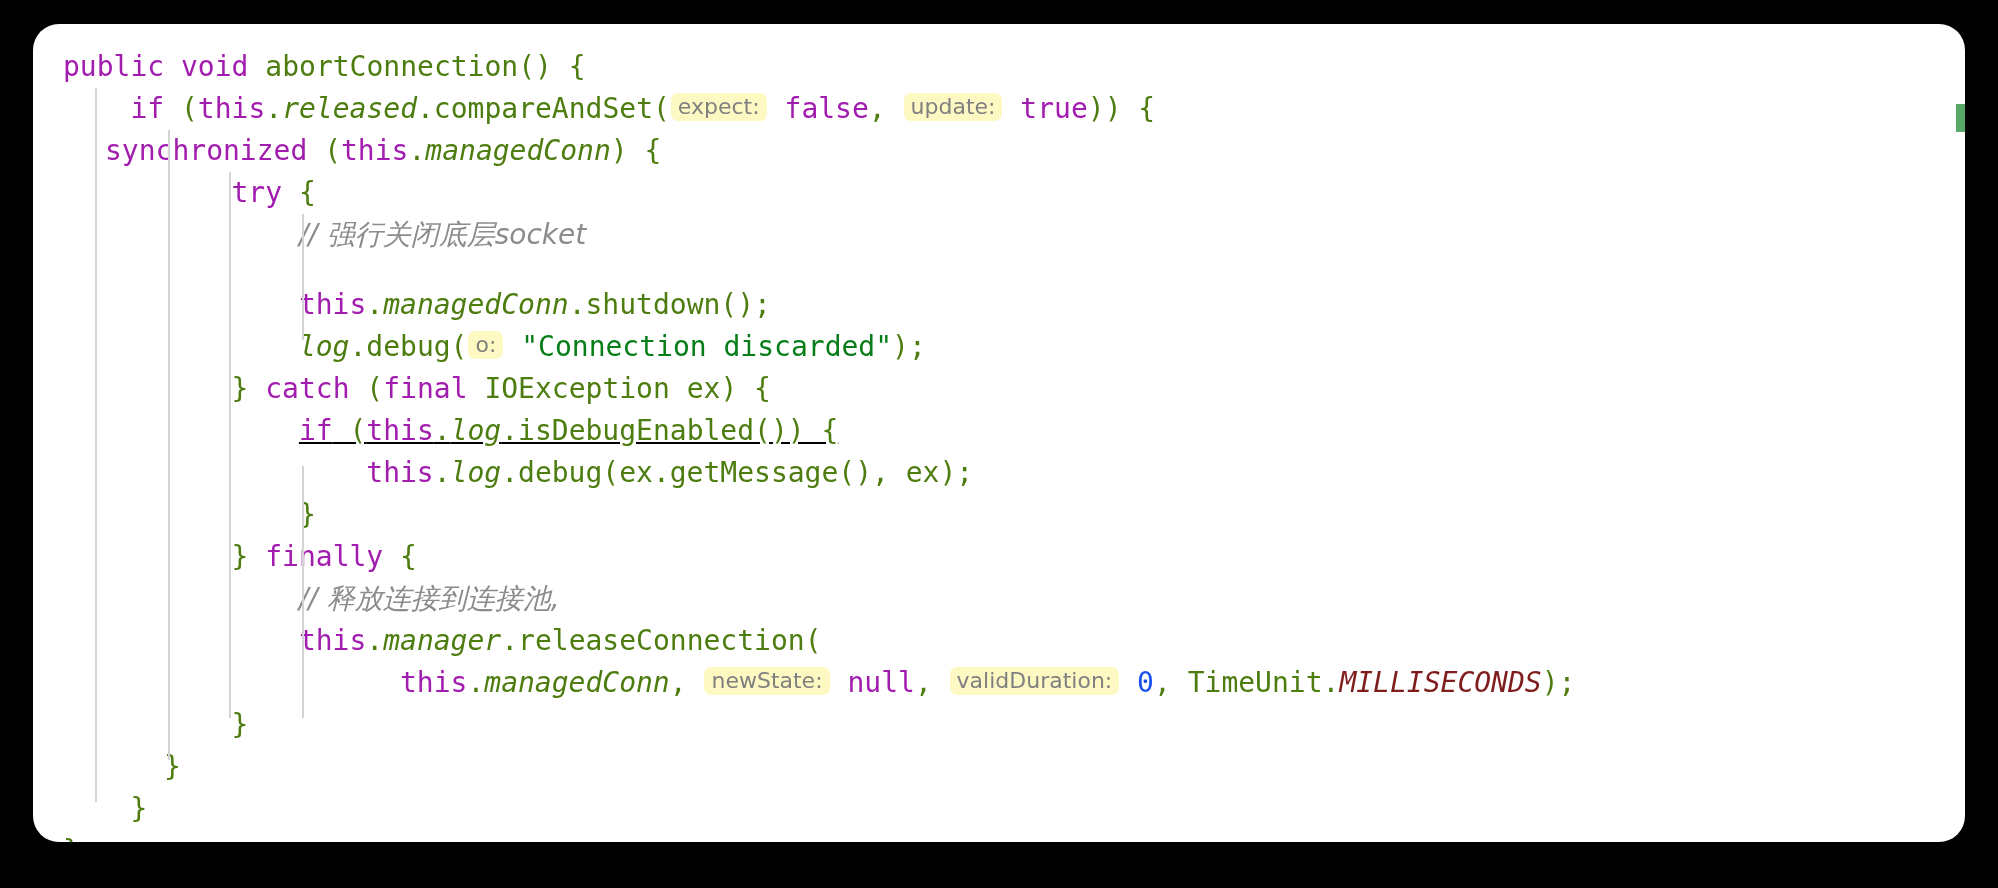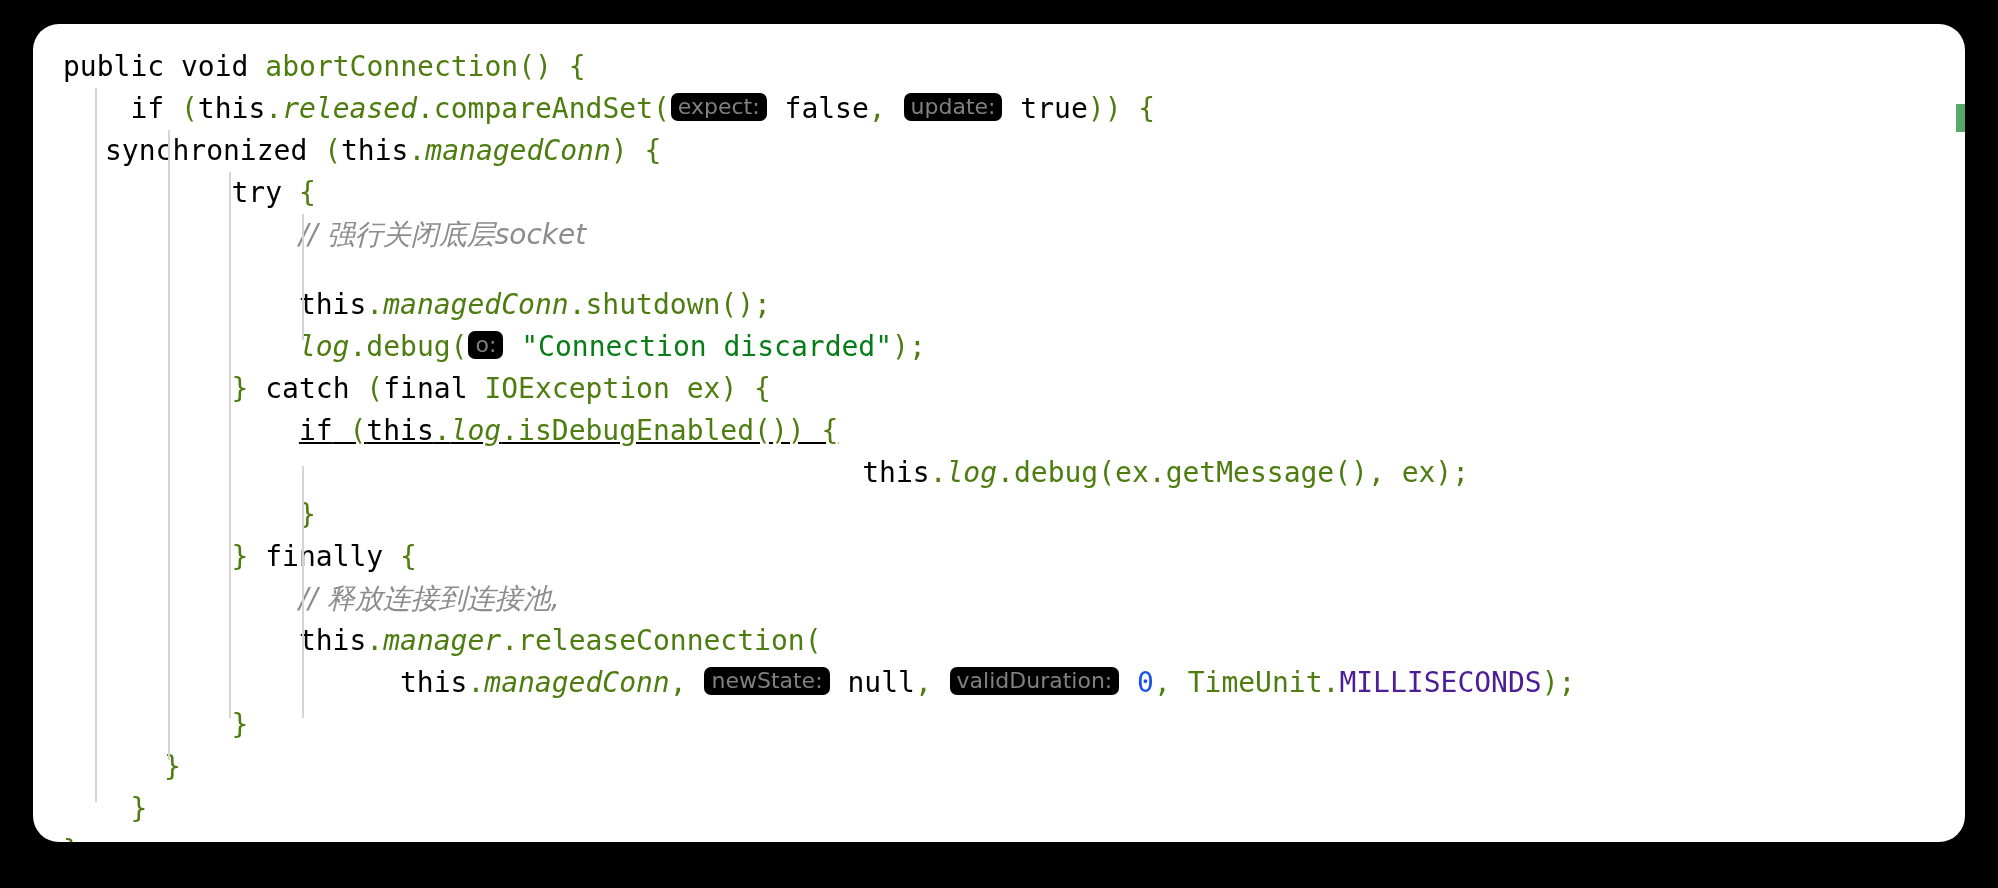--- a/index.html
+++ b/index.html
@@ -47,31 +47,31 @@
     line-height: 42px;
     white-space: pre;
     font-family: "DejaVu Sans Mono", "Liberation Mono", monospace;
     font-size: 28px;
     color: #000000;
     padding-left: 30px;
   }
 
   
   .tk-default  { color: #4d7c0f; }
-  .tk-keyword  { color: #000000; font-weight: 400; }
+  .tk-keyword  { color: #a21caf; font-weight: 400; }
   .tk-field    { color: #4d7c0f; font-style: italic; }
   .tk-string   { color: #067d17; }
   .tk-number   { color: #1750eb; }
   .tk-comment  { color: #8c8c8c; font-style: italic; }
-  .tk-static   { color: #4c1d95; }
+  .tk-static   { color: #7f1d1d; font-style: italic; }
 
   
   .hint {
     display: inline-block;
-    background: #000000;
+    background: #fef9c3;
     color: #808080;
     border-radius: 7px;
     font-family: "DejaVu Sans", "Liberation Sans", sans-serif;
     font-size: 22px;
     line-height: 28px;
     padding: 0 7px;
     vertical-align: 4px;
     margin: 0 1px;
     font-style: normal;
   }
@@ -110,21 +110,21 @@
     <div id="code-body">
         <div class="code-line" style="padding-left: 30px;"><span class="tk-keyword">public</span><span class="tk-default"> </span><span class="tk-keyword">void</span><span class="tk-default"> abortConnection() {</span></div>
         <div class="code-line" style="padding-left: 97.4px;"><span class="tk-keyword">if</span><span class="tk-default"> (</span><span class="tk-keyword">this</span><span class="tk-default">.</span><span class="tk-field">released</span><span class="tk-default">.compareAndSet(</span><span class="hint">expect:</span><span class="tk-default"> </span><span class="tk-keyword">false</span><span class="tk-default">, </span><span class="hint">update:</span><span class="tk-default"> </span><span class="tk-keyword">true</span><span class="tk-default">)) {</span></div>
         <div class="code-line" style="padding-left: 72px;"><span class="tk-keyword">synchronized</span><span class="tk-default"> (</span><span class="tk-keyword">this</span><span class="tk-default">.</span><span class="tk-field">managedConn</span><span class="tk-default">) {</span></div>
         <div class="code-line" style="padding-left: 198.5px;"><span class="tk-keyword">try</span><span class="tk-default"> {</span></div>
         <div class="code-line" style="padding-left: 265.9px;"><span class="tk-comment cjk">// 强行关闭底层socket</span></div>
         <div class="code-line" style="padding-left: 265.9px; margin-top: 28px;"><span class="tk-keyword">this</span><span class="tk-default">.</span><span class="tk-field">managedConn</span><span class="tk-default">.shutdown();</span></div>
         <div class="code-line" style="padding-left: 265.9px;"><span class="tk-field">log</span><span class="tk-default">.debug(</span><span class="hint">o:</span><span class="tk-default"> </span><span class="tk-string">"Connection discarded"</span><span class="tk-default">);</span></div>
         <div class="code-line" style="padding-left: 198.5px;"><span class="tk-default">} </span><span class="tk-keyword">catch</span><span class="tk-default"> (</span><span class="tk-keyword">final</span><span class="tk-default"> IOException ex) {</span></div>
         <div class="code-line" style="padding-left: 265.9px; text-decoration: underline;"><span class="tk-keyword">if</span><span class="tk-default"> (</span><span class="tk-keyword">this</span><span class="tk-default">.</span><span class="tk-field">log</span><span class="tk-default">.isDebugEnabled()) {</span></div>
-        <div class="code-line" style="padding-left: 333.3px; text-align: center;"><span class="tk-keyword">this</span><span class="tk-default">.</span><span class="tk-field">log</span><span class="tk-default">.debug(ex.getMessage(), ex);</span></div>
+        <div class="code-line" style="padding-left: 333.3px;"><span class="tk-keyword">this</span><span class="tk-default">.</span><span class="tk-field">log</span><span class="tk-default">.debug(ex.getMessage(), ex);</span></div>
         <div class="code-line" style="padding-left: 265.9px;"><span class="tk-default">}</span></div>
         <div class="code-line" style="padding-left: 198.5px;"><span class="tk-default">} </span><span class="tk-keyword">finally</span><span class="tk-default"> {</span></div>
         <div class="code-line" style="padding-left: 265.9px;"><span class="tk-comment cjk">// 释放连接到连接池,</span></div>
         <div class="code-line" style="padding-left: 265.9px;"><span class="tk-keyword">this</span><span class="tk-default">.</span><span class="tk-field">manager</span><span class="tk-default">.releaseConnection(</span></div>
         <div class="code-line" style="padding-left: 367px;"><span class="tk-keyword">this</span><span class="tk-default">.</span><span class="tk-field">managedConn</span><span class="tk-default">, </span><span class="hint">newState:</span><span class="tk-default"> </span><span class="tk-keyword">null</span><span class="tk-default">, </span><span class="hint">validDuration:</span><span class="tk-default"> </span><span class="tk-number">0</span><span class="tk-default">, TimeUnit.</span><span class="tk-static">MILLISECONDS</span><span class="tk-default">);</span></div>
         <div class="code-line" style="padding-left: 198.5px;"><span class="tk-default">}</span></div>
         <div class="code-line" style="padding-left: 131.1px;"><span class="tk-default">}</span></div>
         <div class="code-line" style="padding-left: 97.4px;"><span class="tk-default">}</span></div>
         <div class="code-line" style="padding-left: 30px;"><span class="tk-default">}</span></div>
       </div>

